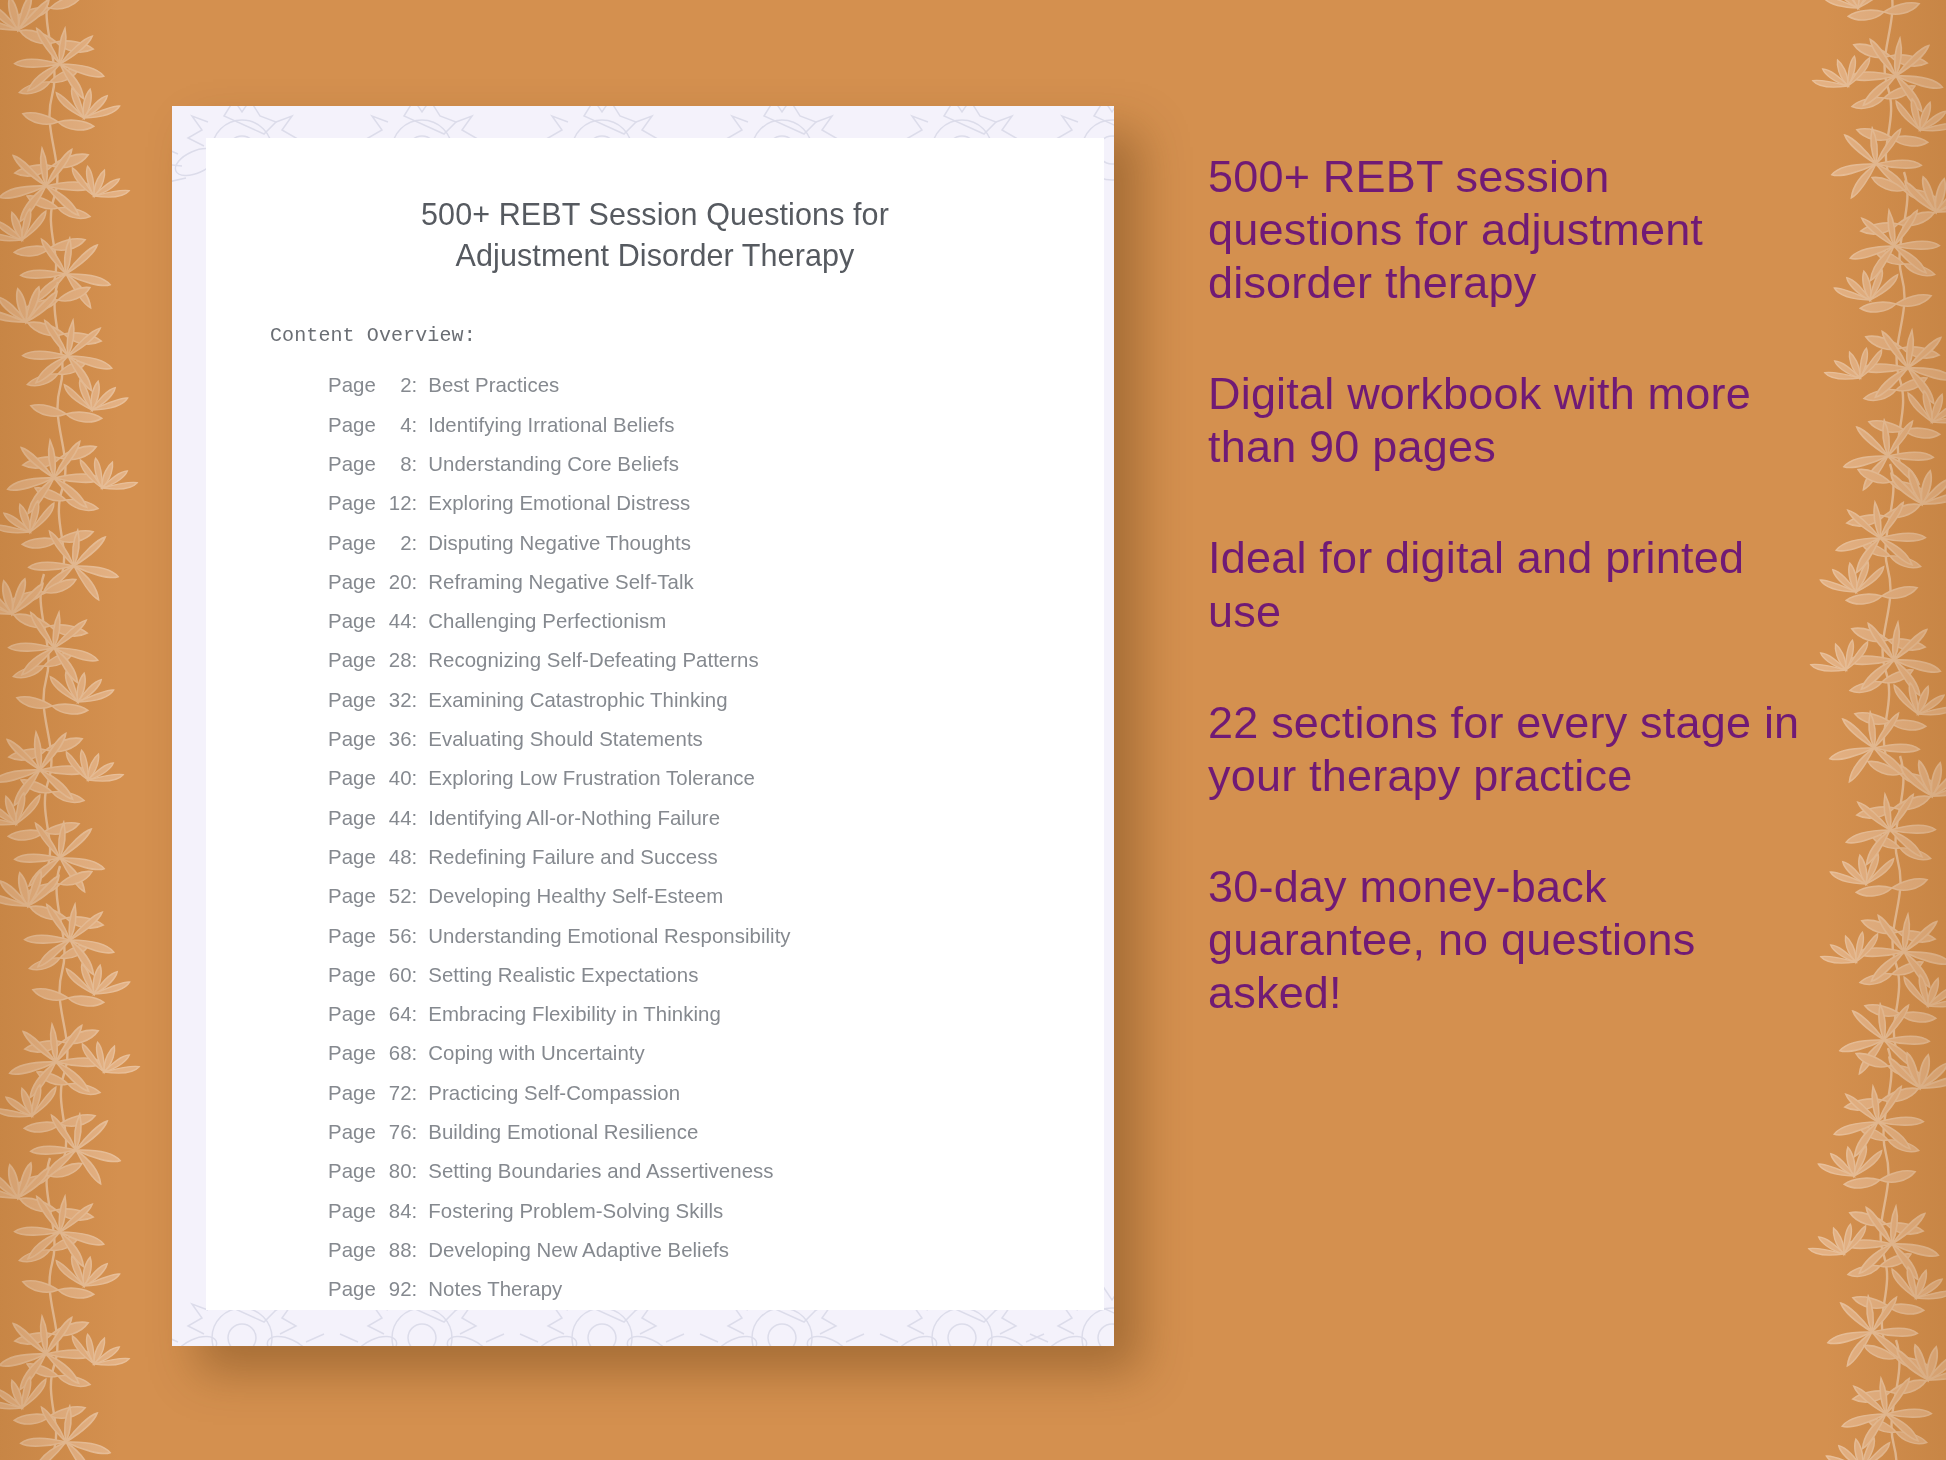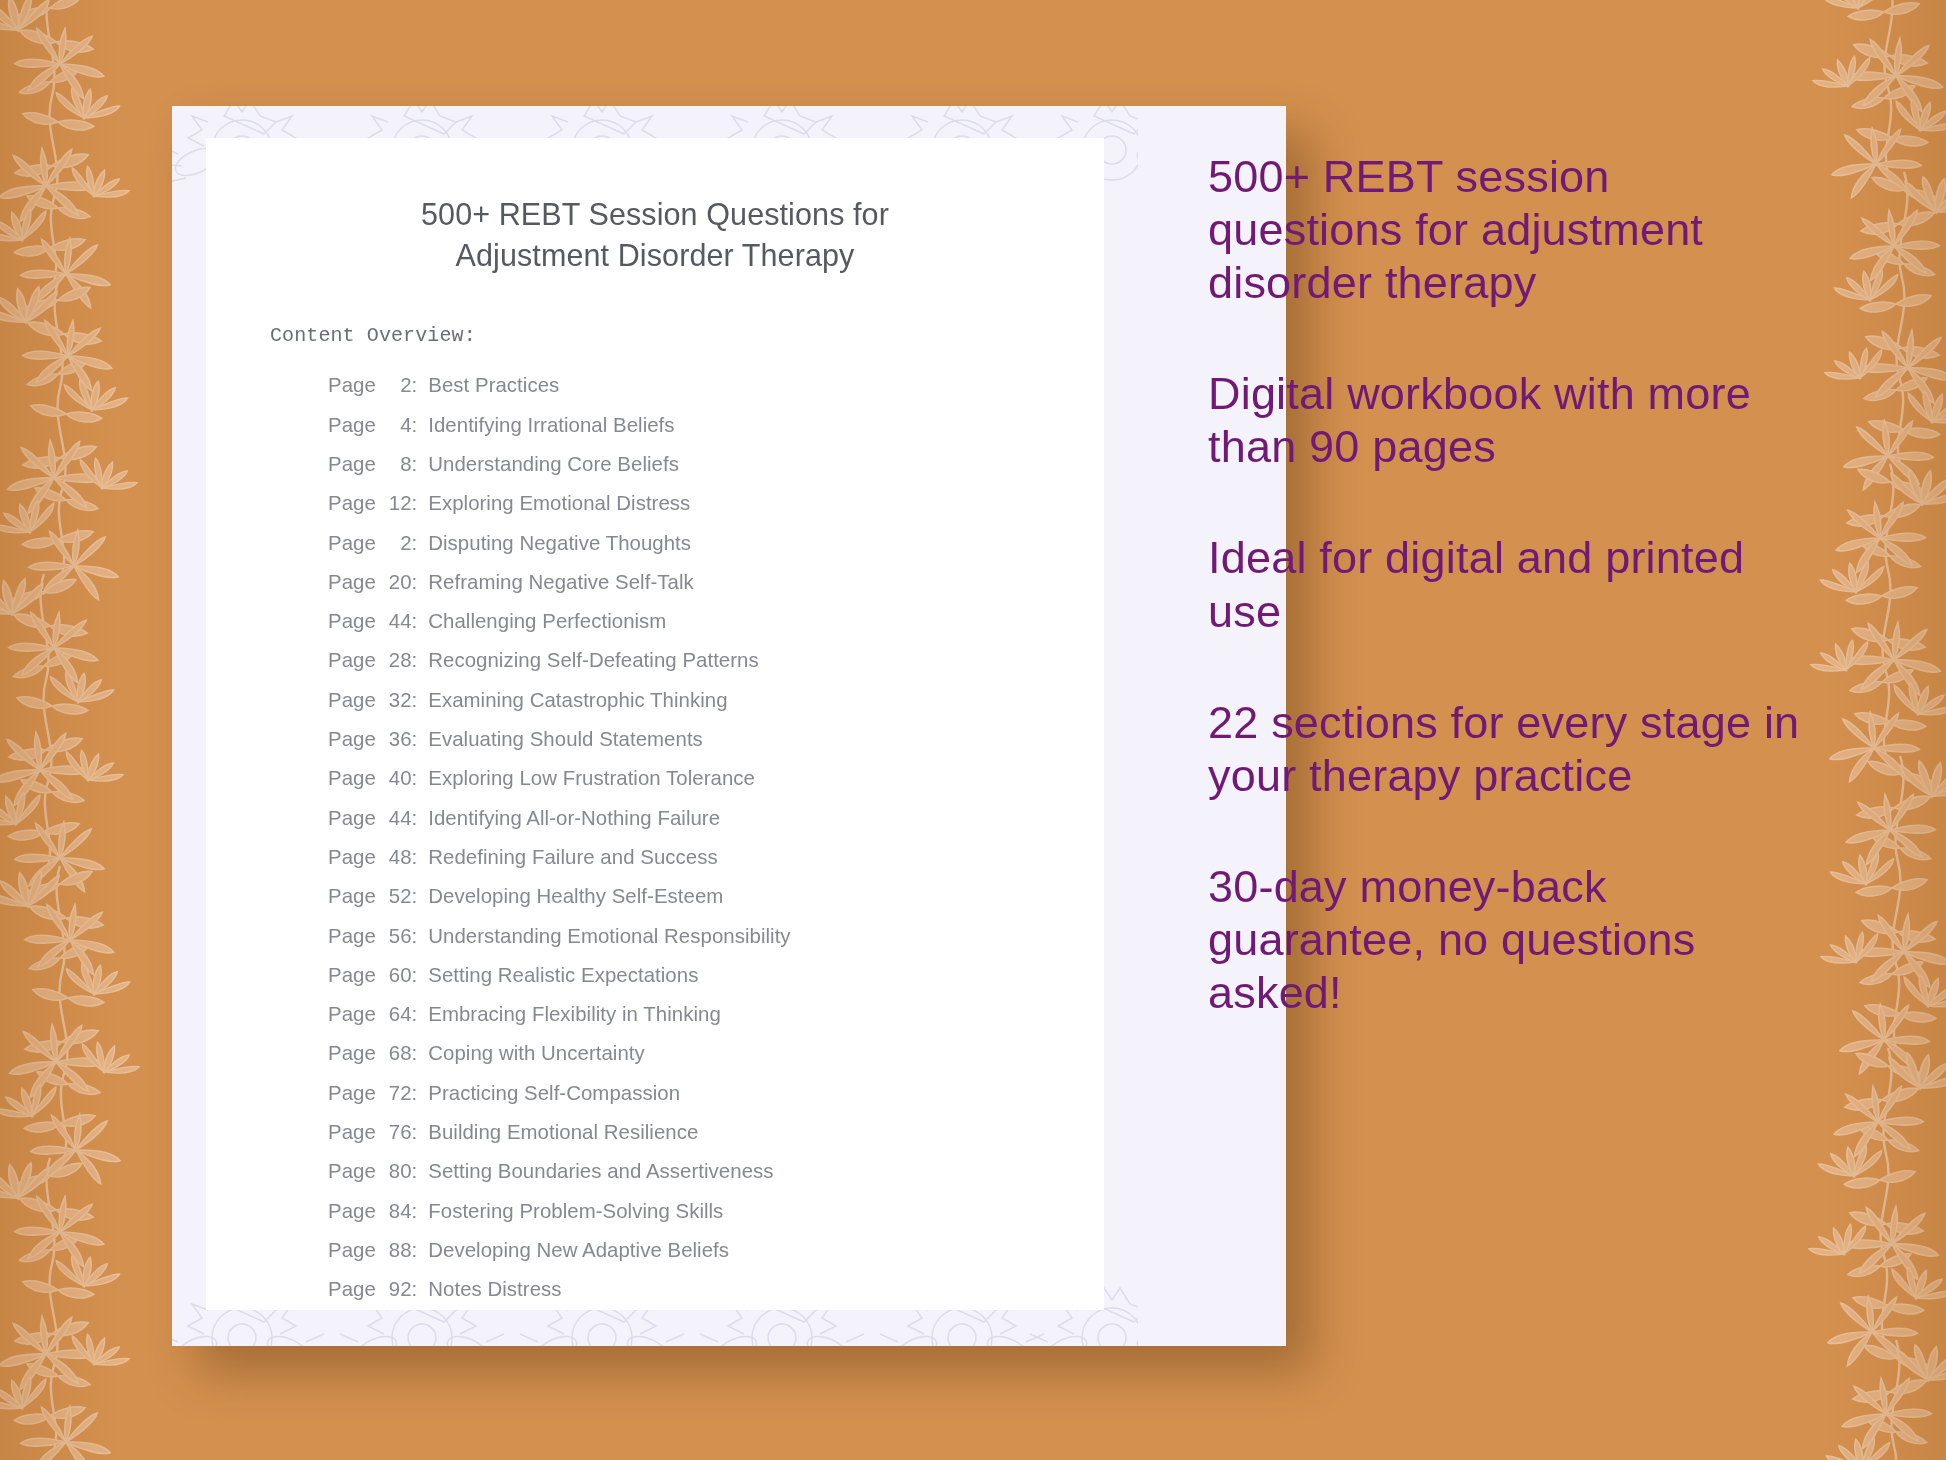--- a/index.html
+++ b/index.html
@@ -48,21 +48,21 @@
   .edge-fade.right {
     right: 0;
     background: linear-gradient(to left, rgba(150,92,32,0.20), rgba(150,92,32,0));
   }
 
   
   #doc-card {
     position: absolute;
     left: 172px;
     top: 106px;
-    width: 1114px;
+    width: 942px;
     height: 1240px;
     background: #f4f2fb;
     box-shadow: 26px 26px 44px rgba(90, 52, 14, 0.38);
     overflow: hidden;
   }
   .mandala-band {
     position: absolute;
     left: 0;
     width: 966px;
     height: 120px;
@@ -276,21 +276,21 @@
           <li class="toc-row"><span class="toc-pagelabel"><span>Page</span> <span class="toc-num">52</span><span class="toc-colon">:</span></span><span class="toc-title">Developing Healthy Self-Esteem</span></li>
           <li class="toc-row"><span class="toc-pagelabel"><span>Page</span> <span class="toc-num">56</span><span class="toc-colon">:</span></span><span class="toc-title">Understanding Emotional Responsibility</span></li>
           <li class="toc-row"><span class="toc-pagelabel"><span>Page</span> <span class="toc-num">60</span><span class="toc-colon">:</span></span><span class="toc-title">Setting Realistic Expectations</span></li>
           <li class="toc-row"><span class="toc-pagelabel"><span>Page</span> <span class="toc-num">64</span><span class="toc-colon">:</span></span><span class="toc-title">Embracing Flexibility in Thinking</span></li>
           <li class="toc-row"><span class="toc-pagelabel"><span>Page</span> <span class="toc-num">68</span><span class="toc-colon">:</span></span><span class="toc-title">Coping with Uncertainty</span></li>
           <li class="toc-row"><span class="toc-pagelabel"><span>Page</span> <span class="toc-num">72</span><span class="toc-colon">:</span></span><span class="toc-title">Practicing Self-Compassion</span></li>
           <li class="toc-row"><span class="toc-pagelabel"><span>Page</span> <span class="toc-num">76</span><span class="toc-colon">:</span></span><span class="toc-title">Building Emotional Resilience</span></li>
           <li class="toc-row"><span class="toc-pagelabel"><span>Page</span> <span class="toc-num">80</span><span class="toc-colon">:</span></span><span class="toc-title">Setting Boundaries and Assertiveness</span></li>
           <li class="toc-row"><span class="toc-pagelabel"><span>Page</span> <span class="toc-num">84</span><span class="toc-colon">:</span></span><span class="toc-title">Fostering Problem-Solving Skills</span></li>
           <li class="toc-row"><span class="toc-pagelabel"><span>Page</span> <span class="toc-num">88</span><span class="toc-colon">:</span></span><span class="toc-title">Developing New Adaptive Beliefs</span></li>
-          <li class="toc-row"><span class="toc-pagelabel"><span>Page</span> <span class="toc-num">92</span><span class="toc-colon">:</span></span><span class="toc-title">Notes Distress</span></li>
+          <li class="toc-row"><span class="toc-pagelabel"><span>Page</span> <span class="toc-num">92</span><span class="toc-colon">:</span></span><span class="toc-title">Notes Therapy</span></li>
         </ul>
 
     </div>
   </div>
 
   <div id="marketing">
       <p class="bullet">500+ REBT session questions for adjustment disorder therapy</p>
       <p class="bullet">Digital workbook with more than 90 pages</p>
       <p class="bullet">Ideal for digital and printed use</p>
       <p class="bullet">22 sections for every stage in your therapy practice</p>

